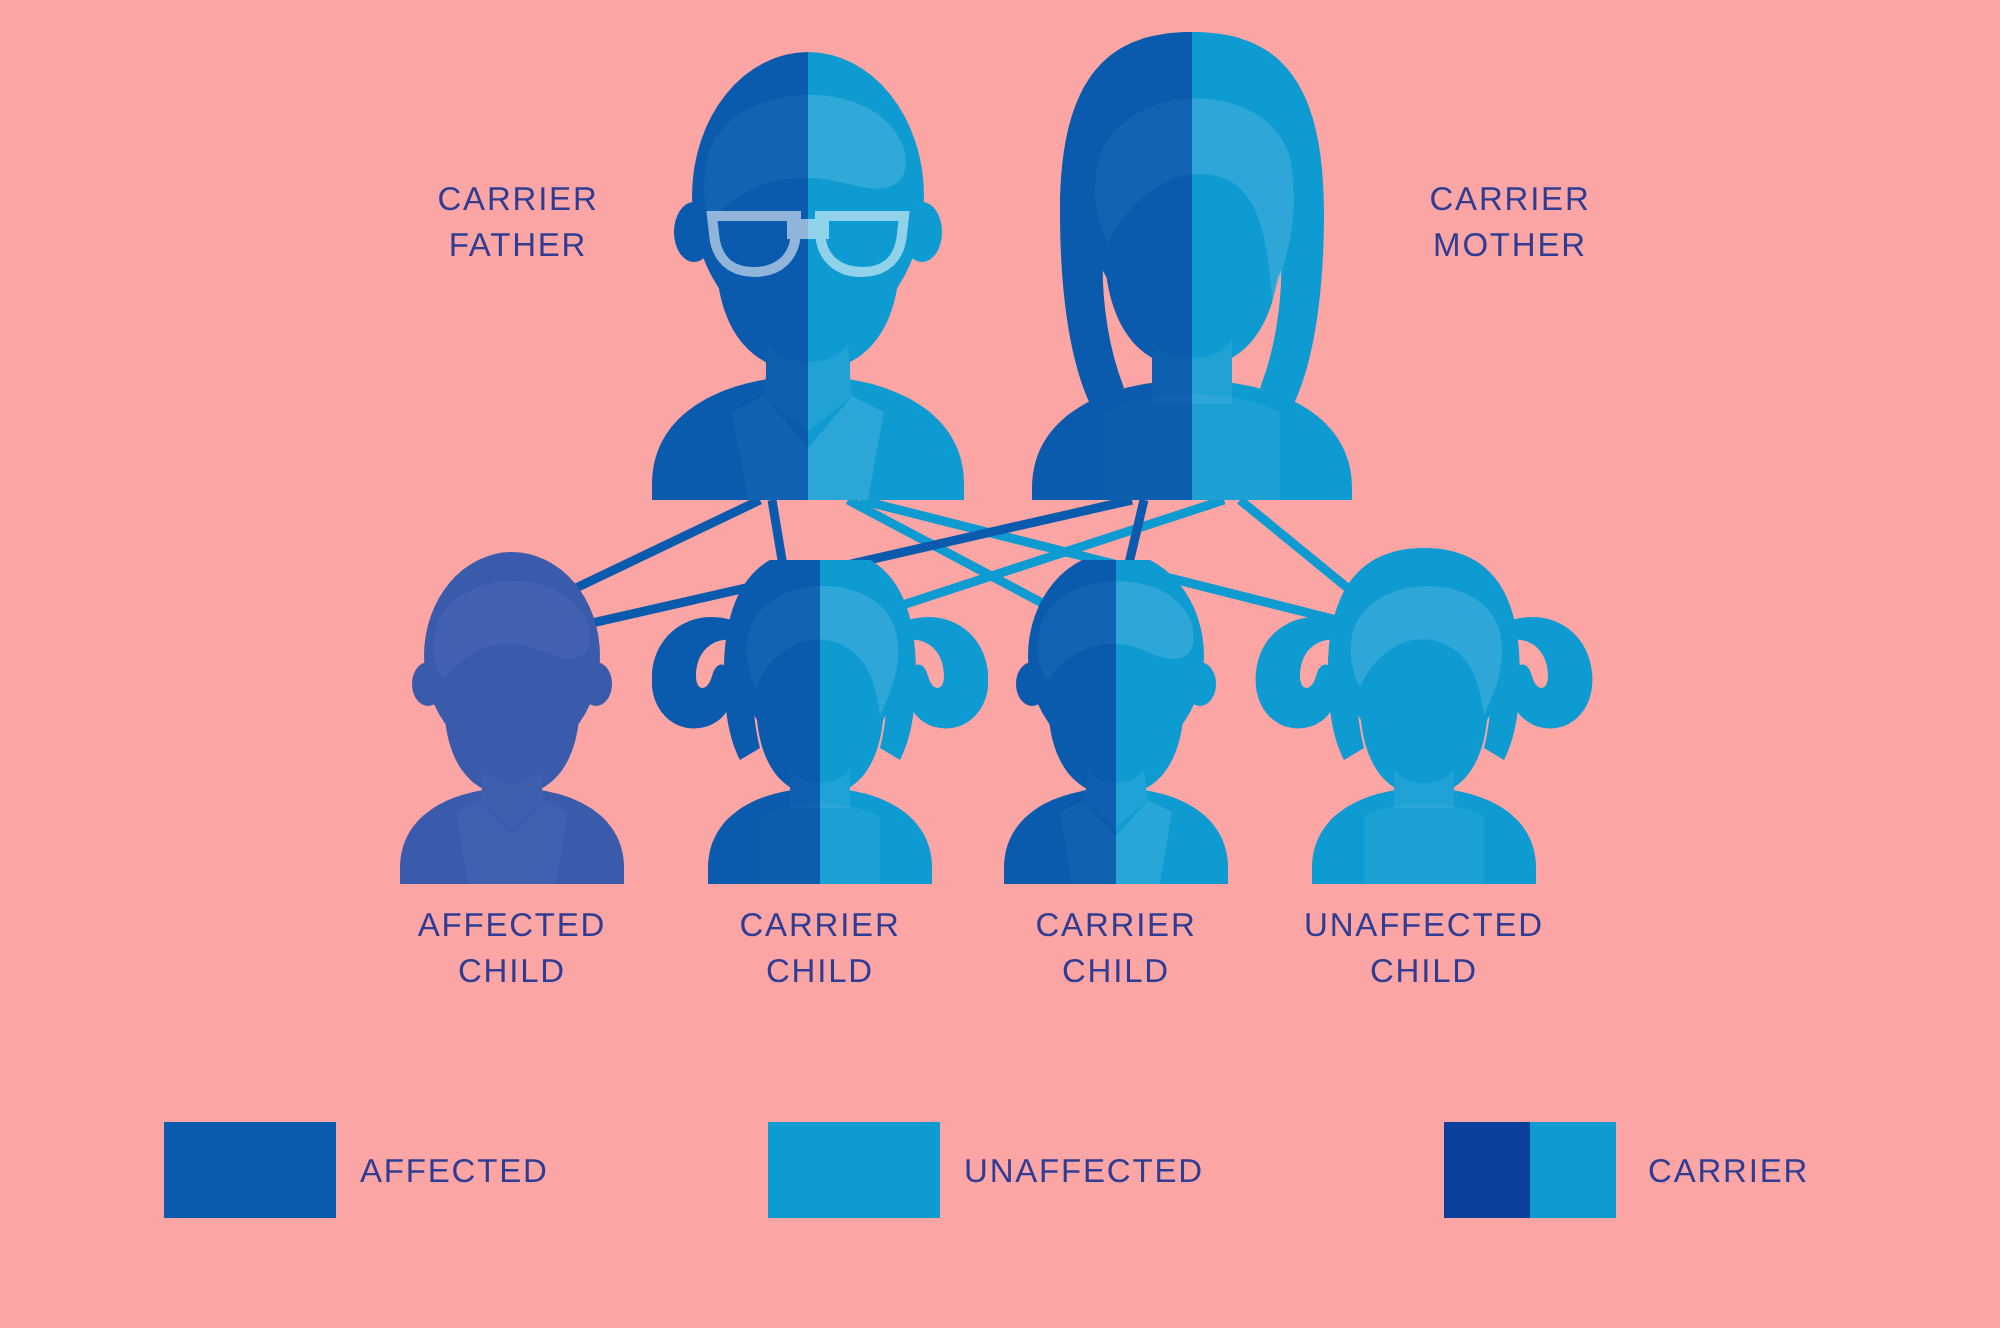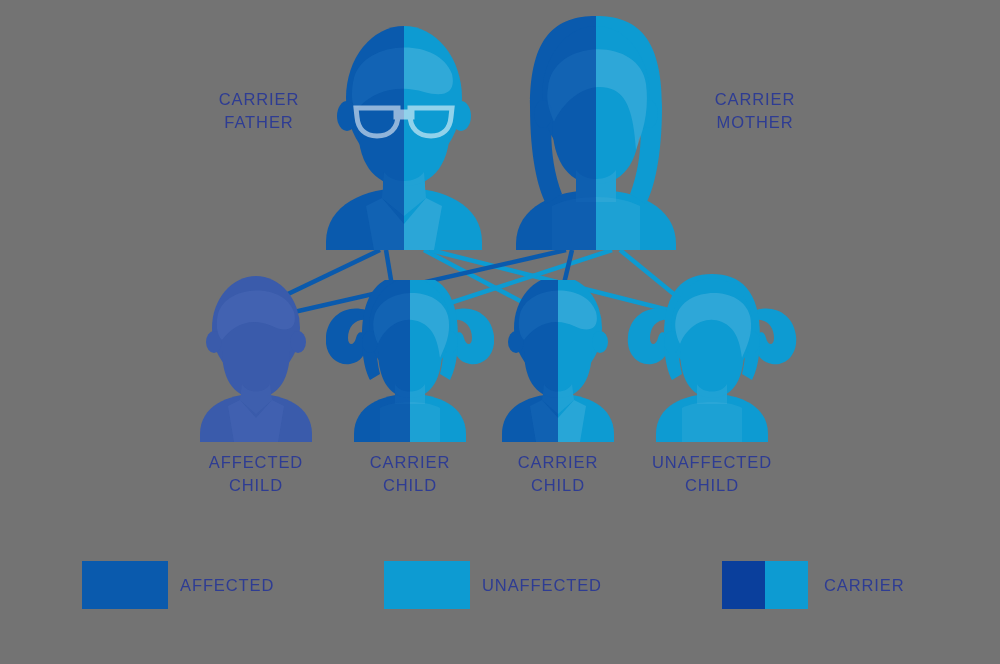--- a/index.html
+++ b/index.html
@@ -7,21 +7,21 @@
     padding: 0;
     background: #ffffff;
   }
   body {
     font-family: "Liberation Sans", sans-serif;
   }
   #stage {
     position: relative;
     width: 1000px;
     height: 664px;
-    background: #737373;
+    background: #fca5a5;
     overflow: hidden;
   }
   #diagram {
     position: absolute;
     left: 0;
     top: 0;
     width: 1000px;
     height: 664px;
   }
   .lbl {

